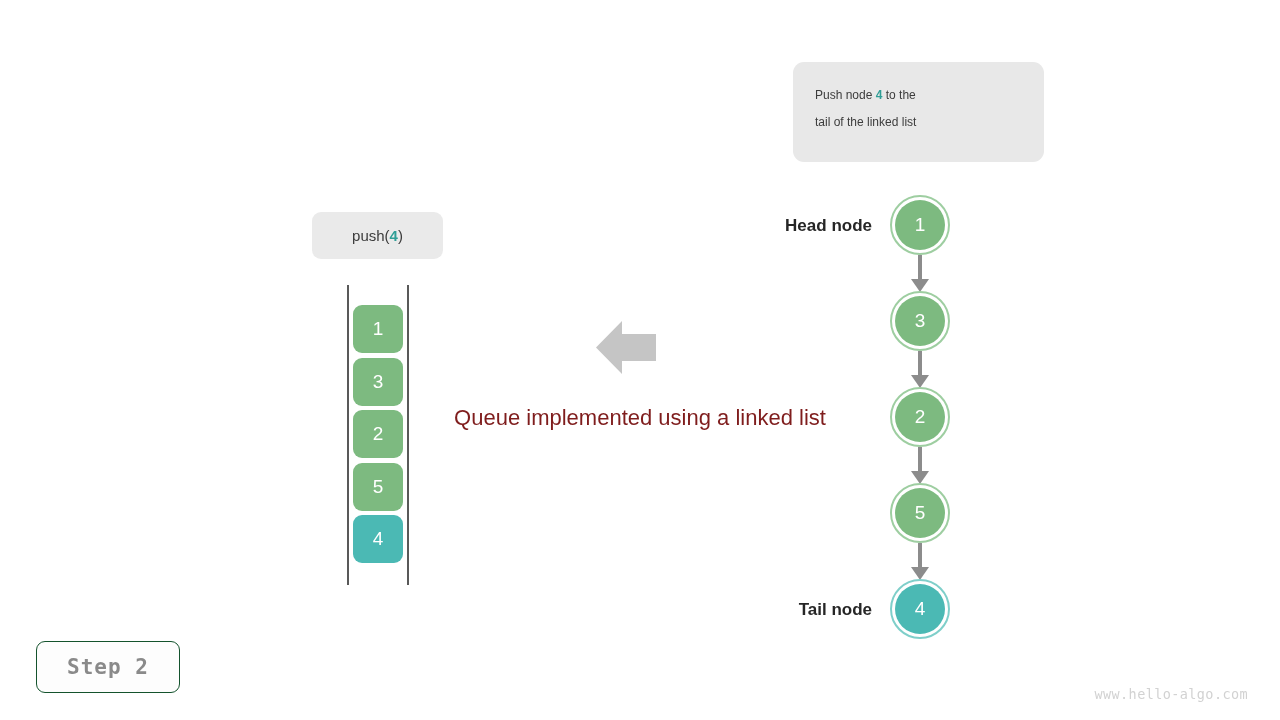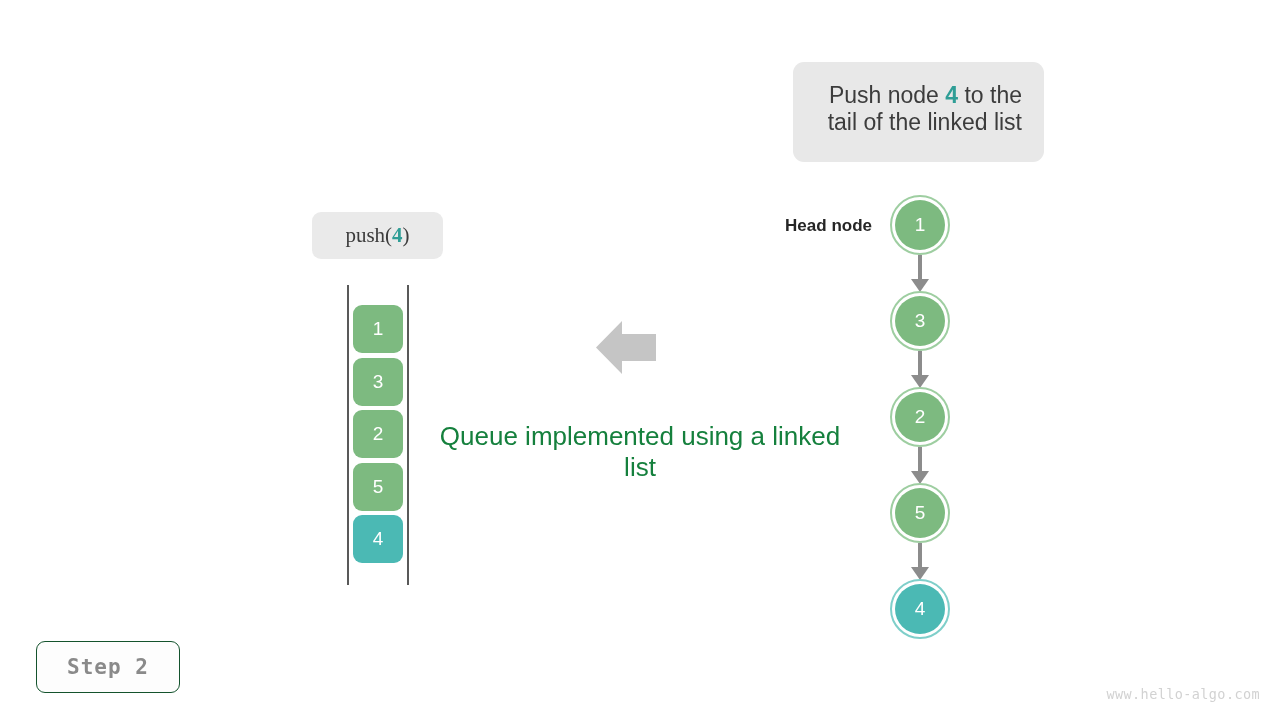--- a/index.html
+++ b/index.html
@@ -25,48 +25,47 @@
     left: 793px;
     top: 62px;
     width: 251px;
     height: 100px;
     background: #e8e8e8;
     border-radius: 11px;
     box-sizing: border-box;
     padding: 20px 22px 0 22px;
   }
   .callout-text {
-    font-size: 23px;
+    font-size: 12px;
     line-height: 27px;
     color: #3c3c3c;
     font-family: "Liberation Sans", sans-serif;
     white-space: pre-wrap;
-    text-align: right;
   }
   .hl-teal {
     color: #2f9e96;
     font-weight: bold;
   }
 
   
   .op-label {
     position: absolute;
     left: 312px;
     top: 212px;
     width: 131px;
     height: 47px;
     background: #eaeaea;
     border-radius: 9px;
     display: flex;
     align-items: center;
     justify-content: center;
   }
   .op-label-text {
-    font-family: Liberation Serif, serif;
-    font-size: 21px;
+    font-family: Liberation Sans, sans-serif;
+    font-size: 15px;
     color: #3c3c3c;
     letter-spacing: 0px;
   }
   .op-label-text .hl-teal {
     color: #2f9e96;
     font-weight: bold;
   }
 
   
   .queue-wrap {
@@ -107,24 +106,23 @@
     top: 321px;
     width: 60px;
     height: 53px;
   }
   .caption {
     position: absolute;
     left: 437px;
     top: 405px;
     width: 406px;
     text-align: center;
-    font-size: 26px;
-    color: #15803d;
-    font-family: "Liberation Sans", sans-serif;
-    margin-top: 16px;
+    font-size: 22px;
+    color: #7f1d1d;
+    font-family: "Liberation Sans", sans-serif;
   }
 
   
   .ll-wrap {
     position: absolute;
     left: 700px;
     top: 180px;
     width: 300px;
     height: 470px;
   }
@@ -195,21 +193,21 @@
     font-family: "DejaVu Sans Mono", monospace;
     font-size: 21px;
     font-weight: bold;
     color: #8a8a8a;
     letter-spacing: 1px;
   }
 
   
   .watermark {
     position: absolute;
-    right: 20px;
+    right: 32px;
     bottom: 18px;
     font-family: "DejaVu Sans Mono", monospace;
     font-size: 13.5px;
     color: #d2d2d2;
     letter-spacing: 0.4px;
   }
 </style>
 </head>
 <body>
 
@@ -276,20 +274,21 @@
           <div class="node-inner" style="background: rgb(125, 186, 128);">2</div>
         </div>
         <div class="node" style="top: 303px; border-color: rgb(158, 206, 161);">
           <div class="node-inner" style="background: rgb(125, 186, 128);">5</div>
         </div>
         <div class="node" style="top: 399px; border-color: rgb(127, 207, 202);">
           <div class="node-inner" style="background: rgb(75, 185, 180);">4</div>
         </div>
       </div>
     <div class="ll-label" style="left:0px; top:36px; width:172px;">Head node</div>
+    <div class="ll-label" style="left:0px; top:420px; width:172px;">Tail node</div>
   </div>
 
   <div class="step-badge">
     <span class="step-badge-text">Step 2</span>
   </div>
 
   <div class="watermark">www.hello-algo.com</div>
 
 </div>
 

